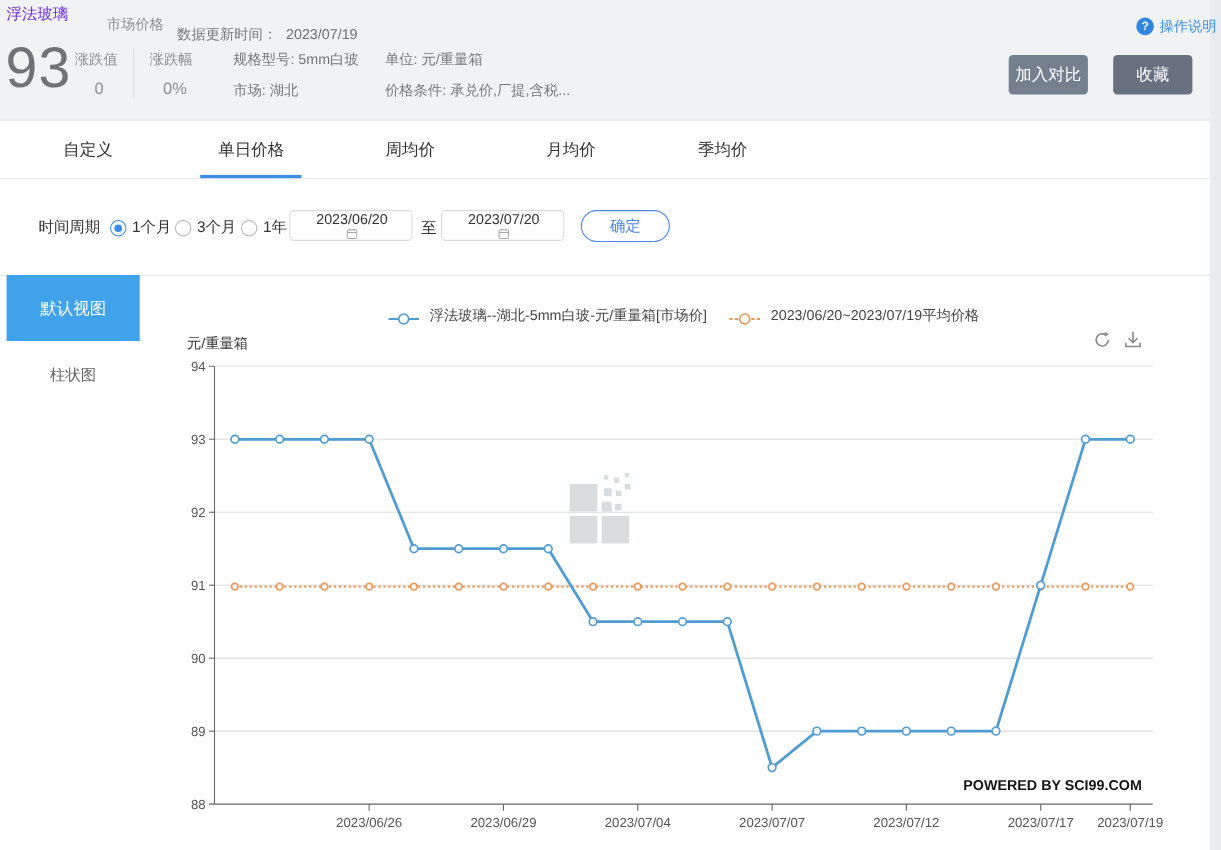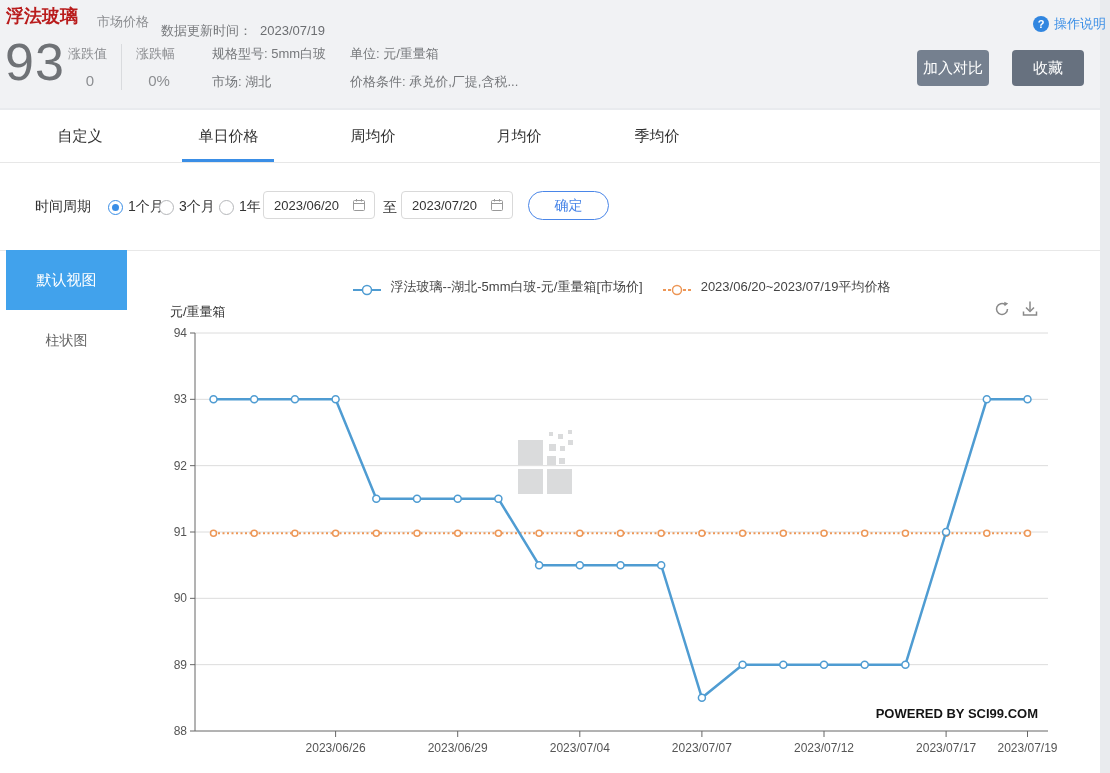--- a/index.html
+++ b/index.html
@@ -3,21 +3,21 @@
 <meta charset="utf-8">
 <style>
   * { margin:0; padding:0; box-sizing:border-box; }
   html,body { width:1110px; height:773px; overflow:hidden; }
   body { background:#e9ebee; font-family:"Liberation Sans","DejaVu Sans",sans-serif; color:#333; }
   .page { position:relative; width:1110px; height:773px; }
   .abs { position:absolute; }
 
   
   .hdr { left:0; top:0; width:1100px; height:108px; background:#f1f2f4; }
-  .title { left:6px; top:4px; font-size:18px; font-weight:bold; color:#b91c1c; }
+  .title { left:6px; top:4px; font-size:14px; font-weight:normal; color:#6d28d9; }
   .cat { left:97px; top:13px; font-size:13px; color:#8c8e91; }
   .upd { left:161px; top:22px; font-size:13px; color:#76787b; }
   .upd .d { margin-left:8px; color:#6c6e71; }
   .price { left:5px; top:34px; font-size:52px; color:#6f7276; line-height:56px; letter-spacing:1px; }
   .chg-label { font-size:13px; color:#8c8e91; }
   .chg-val { font-size:15px; color:#8c8e91; }
   .col-cv-l { left:68px; top:45px; }
   .col-cv-v { left:68px; top:72px; width:44px; text-align:center; }
   .vdiv { left:121px; top:44px; width:1px; height:46px; background:#d9dbde; }
   .col-cr-l { left:136px; top:45px; }
@@ -43,21 +43,21 @@
 
   
   .filter { left:0; top:163px; width:1100px; height:87px; background:#fff; }
   .flabel { left:35px; top:198px; font-size:14px; color:#333; }
   .radio-row { display:flex; align-items:center; cursor:pointer; }
   .radio { width:15px; height:15px; border-radius:50%; border:1px solid #b5b7ba; background:#fff; position:relative; }
   .radio.on { border-color:#3a8ee6; }
   .radio.on::after { content:""; position:absolute; left:3px; top:3px; width:7px; height:7px; border-radius:50%; background:#3a8ee6; }
   .rlabel { margin-left:5px; font-size:14px; color:#333; }
   .datebox { top:191px; width:112px; height:28px; background:#fff; border:1px solid #d9d9d9; border-radius:4px;
-             display:flex; align-items:center; justify-content:space-between; padding:0 8px 0 10px; cursor:pointer; }
+             display:flex; align-items:center; justify-content:space-between; padding:0 8px 0 10px; cursor:pointer;flex-direction:column; }
   .datebox .dtext { font-size:13px; color:#333; }
   .to { left:383px; top:199px; font-size:14px; color:#333; }
   .confirm { left:528px; top:191px; width:81px; height:29px; background:#fff; border:1px solid #4a86e8; border-radius:15px;
              color:#4a86e8; font-size:14px; cursor:pointer; font-family:inherit; }
 
   
   .chart-panel { left:0; top:250px; width:1100px; height:523px; background:#fff; border-top:1px solid #e8e8e8; }
   .side-active { left:6px; top:250px; width:121px; height:60px; background:#41a2ec; color:#fff; font-size:15px;
                  display:flex; align-items:center; justify-content:center; cursor:pointer; }
   .side-item { left:6px; top:332px; width:121px; text-align:center; font-size:14px; color:#666; cursor:pointer; }
@@ -110,21 +110,21 @@
   <div class="abs tab" style="left:50px;width:60px;">自定义</div>
   <div class="abs tab" style="left:191px;width:75px;">单日价格</div>
   <div class="abs tab" style="left:348px;width:50px;">周均价</div>
   <div class="abs tab" style="left:494px;width:50px;">月均价</div>
   <div class="abs tab" style="left:632px;width:50px;">季均价</div>
   <div class="abs tab-ind" style="left:182px;width:92px;"></div>
 
   <div class="abs filter"></div>
   <div class="abs flabel">时间周期</div>
 
-  <div class="abs radio-row" style="left:108px;top:198px;">
+  <div class="abs radio-row" style="left:100px;top:198px;">
     <span class="radio on"></span>
     <span class="rlabel">1个月</span>
   </div>
   <div class="abs radio-row" style="left:159px;top:198px;">
     <span class="radio"></span>
     <span class="rlabel">3个月</span>
   </div>
   <div class="abs radio-row" style="left:219px;top:198px;">
     <span class="radio"></span>
     <span class="rlabel">1年</span>

